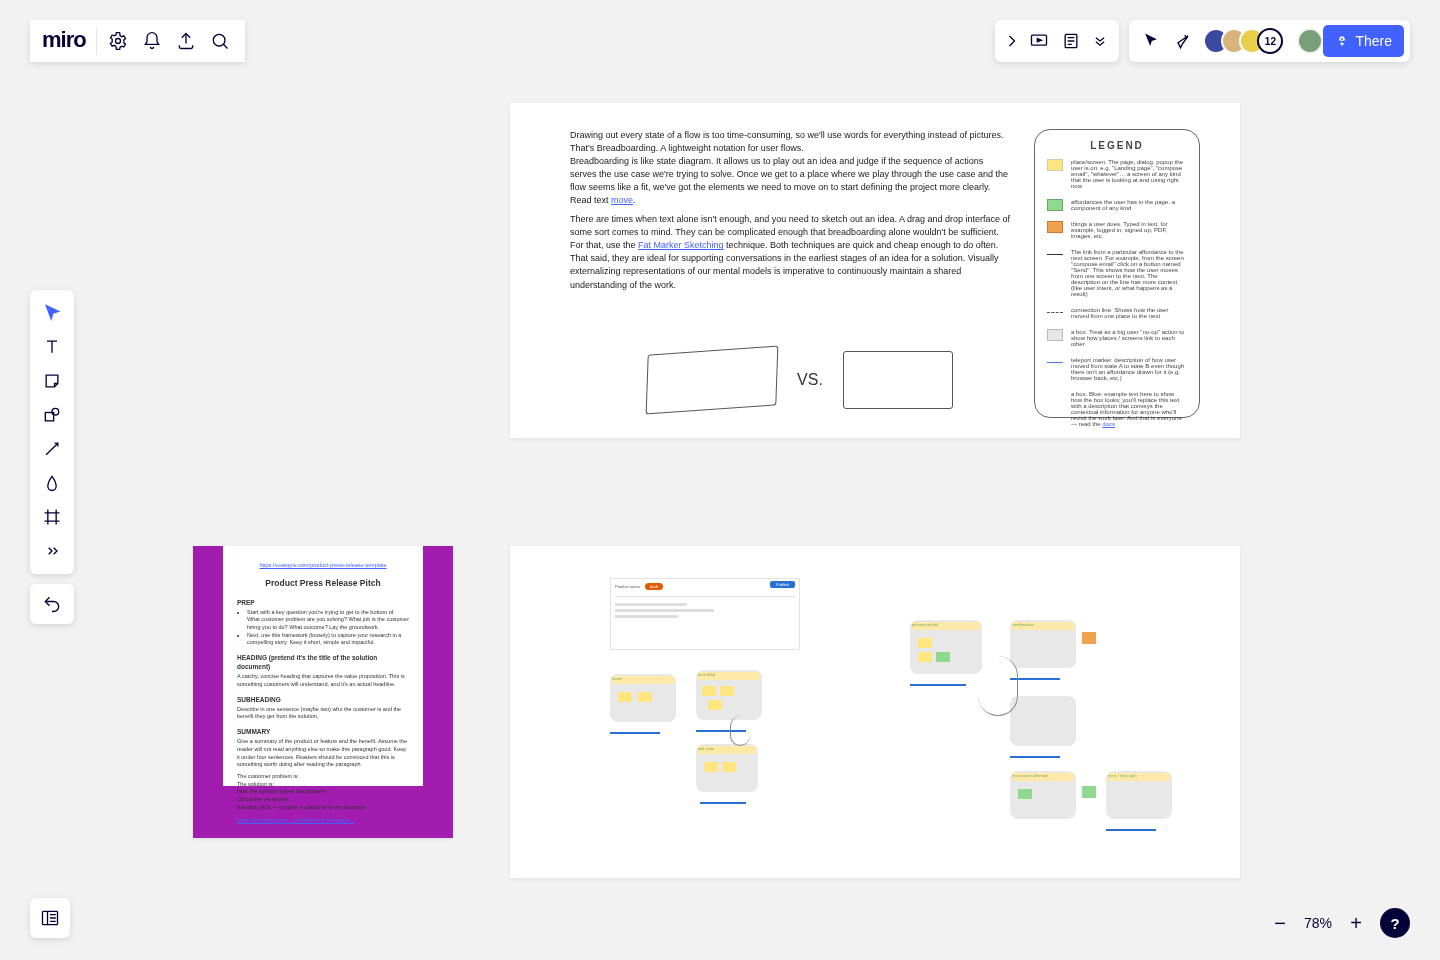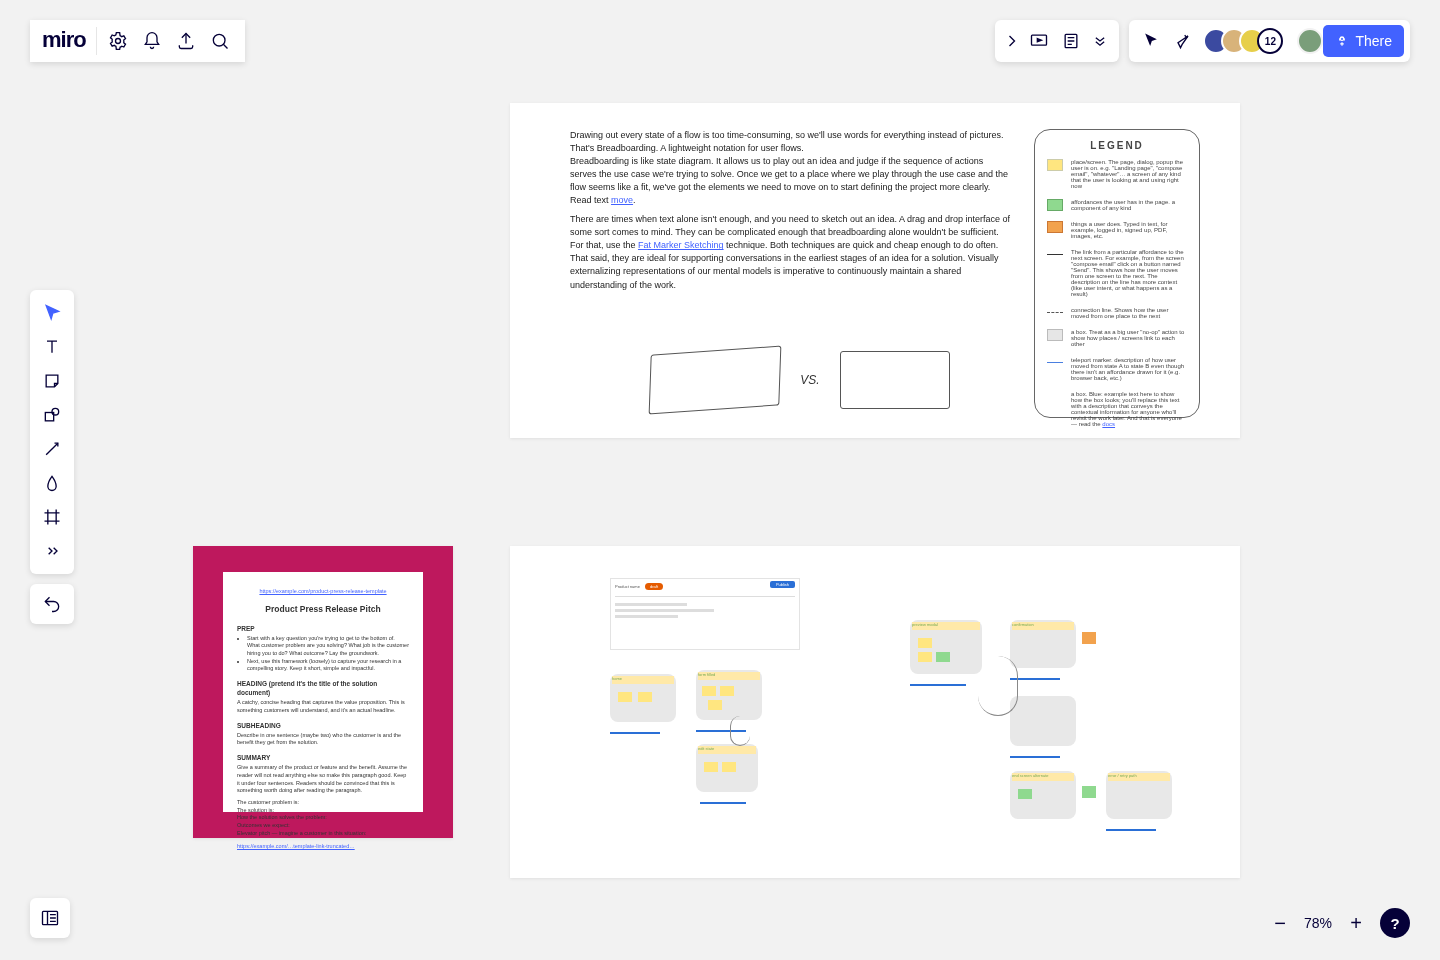--- a/index.html
+++ b/index.html
@@ -122,42 +122,42 @@
   .bb-text{flex:0 0 440px; font-size:9px; line-height:1.45; color:#1a1a1a;}
   .bb-text h3{font-size:11px;font-weight:700;margin-bottom:10px;}
   .bb-text a{color:#4262ff;text-decoration:underline;}
   .bb-img{
     position:absolute; left:100px; bottom:18px; width:380px; height:80px;
     display:flex;align-items:center;justify-content:center;gap:20px;
   }
   .sketch{border:1.5px solid #555;border-radius:3px;background:#fff;}
   .sketch.a{width:130px;height:60px;transform:skewX(-6deg) rotate(-4deg);}
   .sketch.b{width:110px;height:58px;}
-  .vs{font-style:italic;font-size:12px;color:#333;}
+  .vs{font-size:16px;color:#333;}
 
   .legend-card{
     flex:1; border:1px solid #666;border-radius:16px; padding:10px 12px;
     font-size:6px;color:#444; background:#fff;
   }
   .legend-card h4{text-align:center;font-size:10px;margin-bottom:8px;letter-spacing:2px;}
   .leg-row{display:flex;gap:8px;align-items:flex-start;margin-bottom:10px;}
   .swatch{width:16px;height:12px;flex:0 0 16px;}
   .sw-yellow{background:#ffe680;border:0.5px solid #cca;}
   .sw-green{background:#8fd98f;border:0.5px solid #6a6;}
   .sw-orange{background:#f2a24d;border:0.5px solid #c73;}
   .sw-line{height:1px;background:#333;margin-top:5px;}
   .sw-dash{height:0;border-top:1.5px dashed #555;margin-top:5px;}
   .sw-grey{background:#e6e6e6;border:0.5px solid #bbb;}
   .sw-blue{height:1px;background:#4a7fe0;margin-top:5px;}
 
   
   .frame-doc{
     position:absolute; left:193px; top:546px; width:260px;height:292px;
-    background:#be185d; box-shadow:0 1px 3px rgba(0,0,0,0.08);
-    display:flex;align-items:center;justify-content:center;
+    background:#a21caf; box-shadow:0 1px 3px rgba(0,0,0,0.08);
+    display:flex;justify-content:center;
   }
   .doc-page{
     width:200px;height:240px;background:#fff;padding:16px 14px;
     font-size:5.5px;line-height:1.4;color:#333;
   }
   .doc-page .dlink{color:#4262ff;text-decoration:underline;display:block;text-align:center;margin-bottom:8px;}
   .doc-page h3{text-align:center;font-size:8.5px;font-weight:700;margin-bottom:8px;}
   .doc-page h4{font-size:6.5px;font-weight:700;margin:6px 0 2px;}
   .doc-page ul{padding-left:10px;}
 

